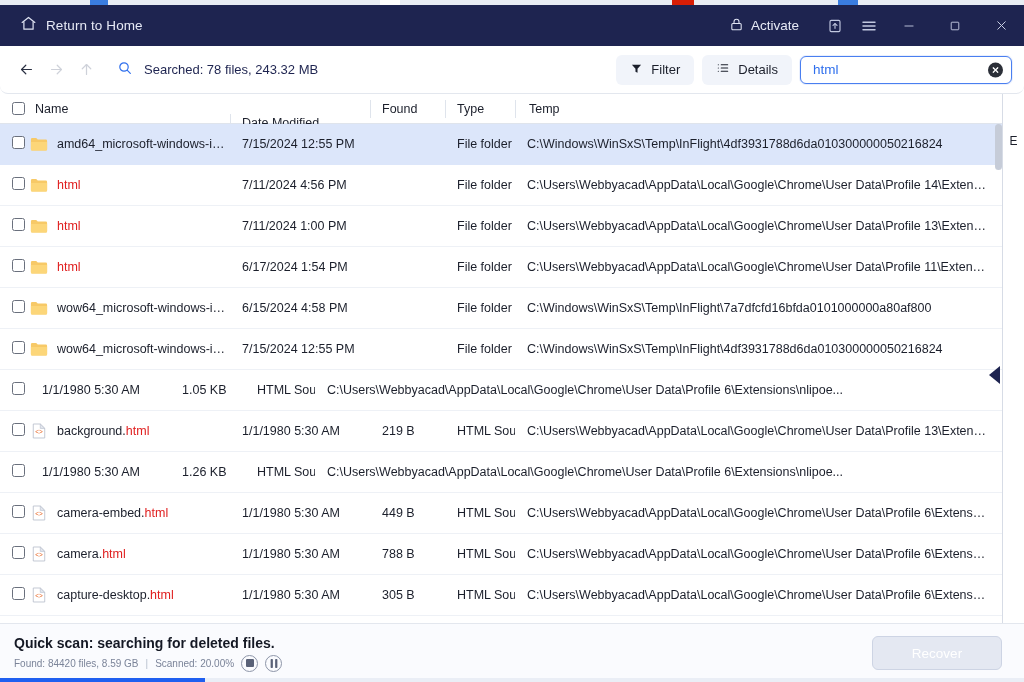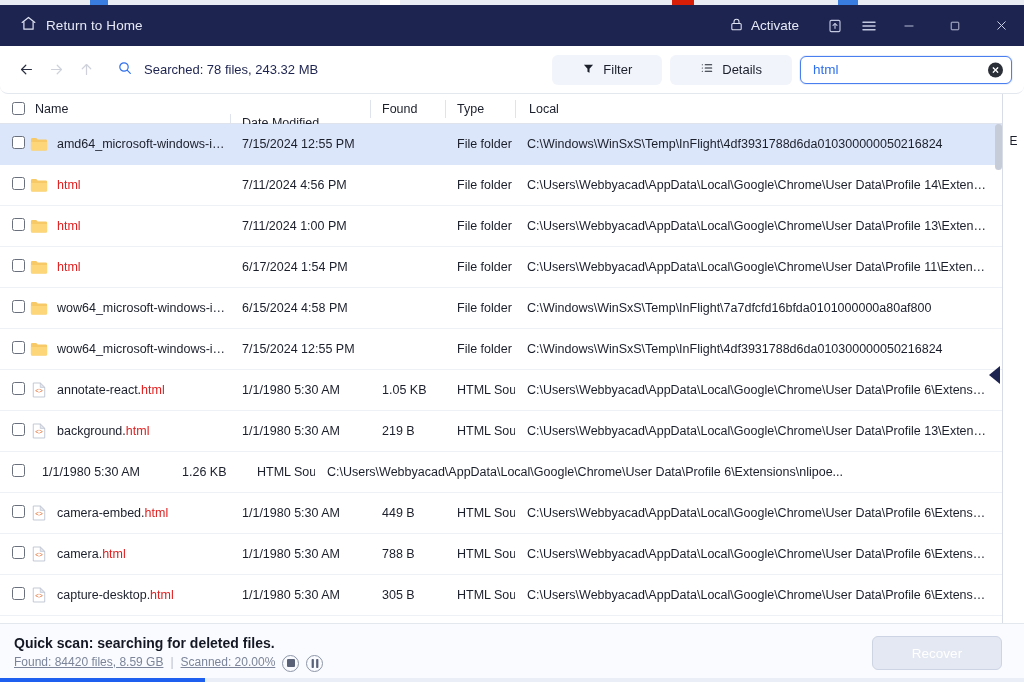--- a/index.html
+++ b/index.html
@@ -58,21 +58,21 @@
     justify-content: center; border-radius: 4px; cursor: pointer;
   }
   .nav-btn.disabled { opacity: .42; cursor: default; }
   .search-summary {
     display: flex; align-items: center; gap: 11px; margin-left: 16px;
   }
   .summary-text { font-size: 13px; color: #1e2450; }
   .tb-actions { margin-left: auto; display: flex; align-items: center; gap: 8px; padding-right: 12px; }
   .pill {
     display: flex; align-items: center; gap: 8px;
-    height: 30px; padding: 0 30px; border-radius: 6px;
+    height: 30px; padding: 0 14px; border-radius: 6px;
     background: #f1f4fa; font-size: 13px; color: #1b1f2b; cursor: pointer;
     border: none;
   }
   .searchbox {
     position: relative; width: 212px; height: 28px;
     border: 1.4px solid #4a7ff0; border-radius: 6px;
     background: #fff; display: flex; align-items: center;
     box-shadow: 0 0 0 1px rgba(74,127,240,.12);
   }
   .searchbox input {
@@ -159,21 +159,21 @@
   }
 
   
   .statusbar {
     position: absolute; bottom: 0; left: 0; width: 1024px; height: 59px;
     background: #fafbfe; border-top: 1px solid #e3e7ee;
     display: flex; align-items: center; gap: 24px;
   }
   .status-left { padding-left: 14px; }
   .scan-title { font-size: 14px; font-weight: bold; color: #141824; margin-bottom: 4px; }
-  .scan-sub { display: flex; align-items: flex-start; gap: 7px; font-size: 12px; color: #7b8499; text-decoration: underline; }
+  .scan-sub { display: flex; align-items: center; gap: 7px; font-size: 10px; color: #7b8499; }
   .sep { color: #b6bdcc; }
   .ctl {
     width: 17px; height: 17px; border-radius: 50%;
     border: 1.3px solid #8d95a8; display: flex;
     align-items: center; justify-content: center; cursor: pointer;
   }
   .recover-btn {
     margin-left: auto; margin-right: 22px;
     width: 130px; height: 34px; border-radius: 6px;
     background: #e4e8f2; color: #ffffff; font-size: 13.5px;
@@ -329,21 +329,21 @@
       <div class="cell hdr-date">
         <span>Date Modified</span>
       </div>
       <div class="cell hdr-size">
         <span>Found</span>
       </div>
       <div class="cell hdr-type">
         <span>Type</span>
       </div>
       <div class="cell hdr-path">
-        <span>Local</span>
+        <span>Temp</span>
       </div>
     </div>
     <div class="rows" id="rows">
         <div class="row selected">
           <div class="cell c-check"><span class="cb"></span></div>
           <div class="cell c-name">
             <svg class="ficon" viewBox="0 0 20 17">
               <path d="M1 3.2a1.5 1.5 0 0 1 1.5-1.5h4.4l1.7 1.9h8.9A1.5 1.5 0 0 1 19 5.1v9.2a1.3 1.3 0 0 1-1.3 1.3H2.3A1.3 1.3 0 0 1 1 14.3z" fill="#f7c967"></path>
               <path d="M1 6.2h18v8.1a1.3 1.3 0 0 1-1.3 1.3H2.3A1.3 1.3 0 0 1 1 14.3z" fill="#fcd679"></path>
             </svg>
@@ -419,28 +419,20 @@
             </svg>
             <span class="fname"><span>wow64_microsoft-windows-ie-</span><span class="hl">ht</span></span>
           </div>
           <div class="cell c-date">7/15/2024 12:55 PM</div>
           <div class="cell c-size"></div>
           <div class="cell c-type">File folder</div>
           <div class="cell c-path">C:\Windows\WinSxS\Temp\InFlight\4df3931788d6da010300000050216824</div>
         </div>
         <div class="row">
           <div class="cell c-check"><span class="cb"></span></div>
-          <div class="cell c-name">
-            <svg class="ficon" viewBox="0 0 16 19">
-              <path d="M1.2 1.2h8.3l5.3 5.2v11.4H1.2z" fill="#ffffff" stroke="#b9bfcc" stroke-width="1"></path>
-              <path d="M9.5 1.2 14.8 6.4H9.5z" fill="#e4e8ef" stroke="#b9bfcc" stroke-width="0.8"></path>
-              <text x="8" y="12.6" font-family="Liberation Sans, sans-serif" font-size="7.6" fill="#e8601c" text-anchor="middle">&lt;&gt;</text>
-            </svg>
-            <span class="fname"><span>annotate-react.</span><span class="hl">html</span></span>
-          </div>
           <div class="cell c-date">1/1/1980 5:30 AM</div>
           <div class="cell c-size">1.05 KB</div>
           <div class="cell c-type">HTML Sou...</div>
           <div class="cell c-path">C:\Users\Webbyacad\AppData\Local\Google\Chrome\User Data\Profile 6\Extensions\nlipoe...</div>
         </div>
         <div class="row">
           <div class="cell c-check"><span class="cb"></span></div>
           <div class="cell c-name">
             <svg class="ficon" viewBox="0 0 16 19">
               <path d="M1.2 1.2h8.3l5.3 5.2v11.4H1.2z" fill="#ffffff" stroke="#b9bfcc" stroke-width="1"></path>

